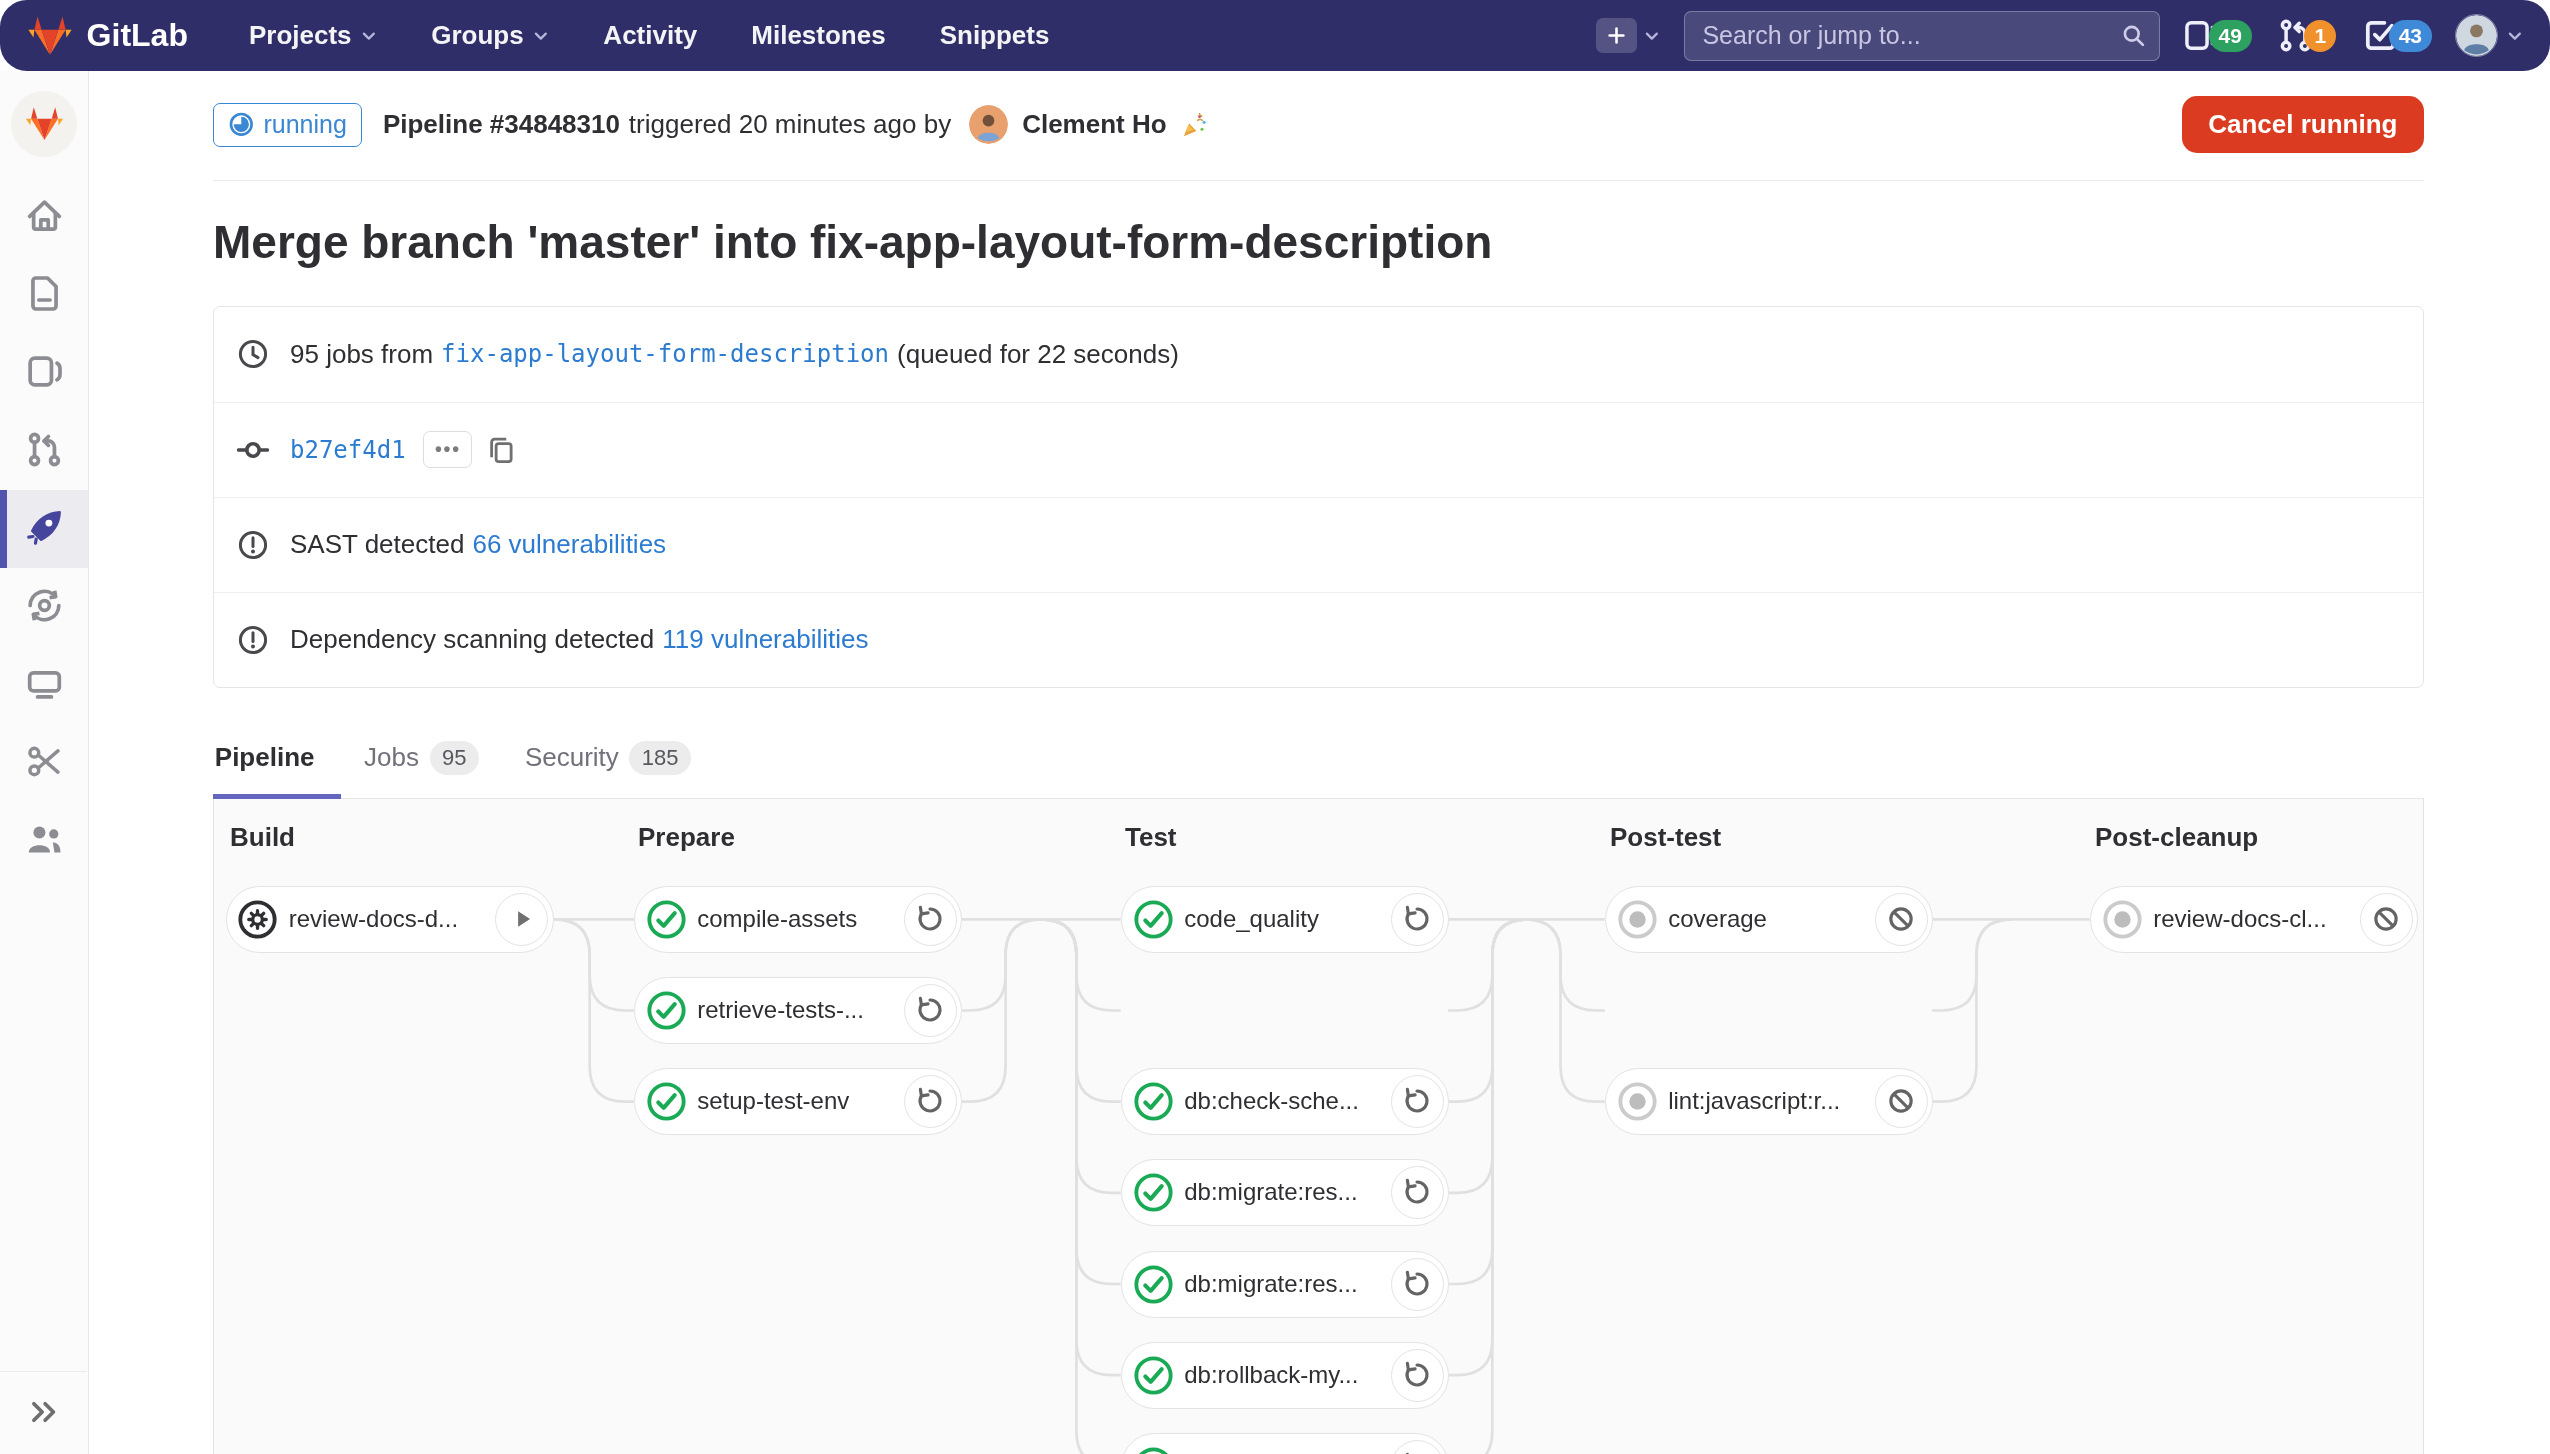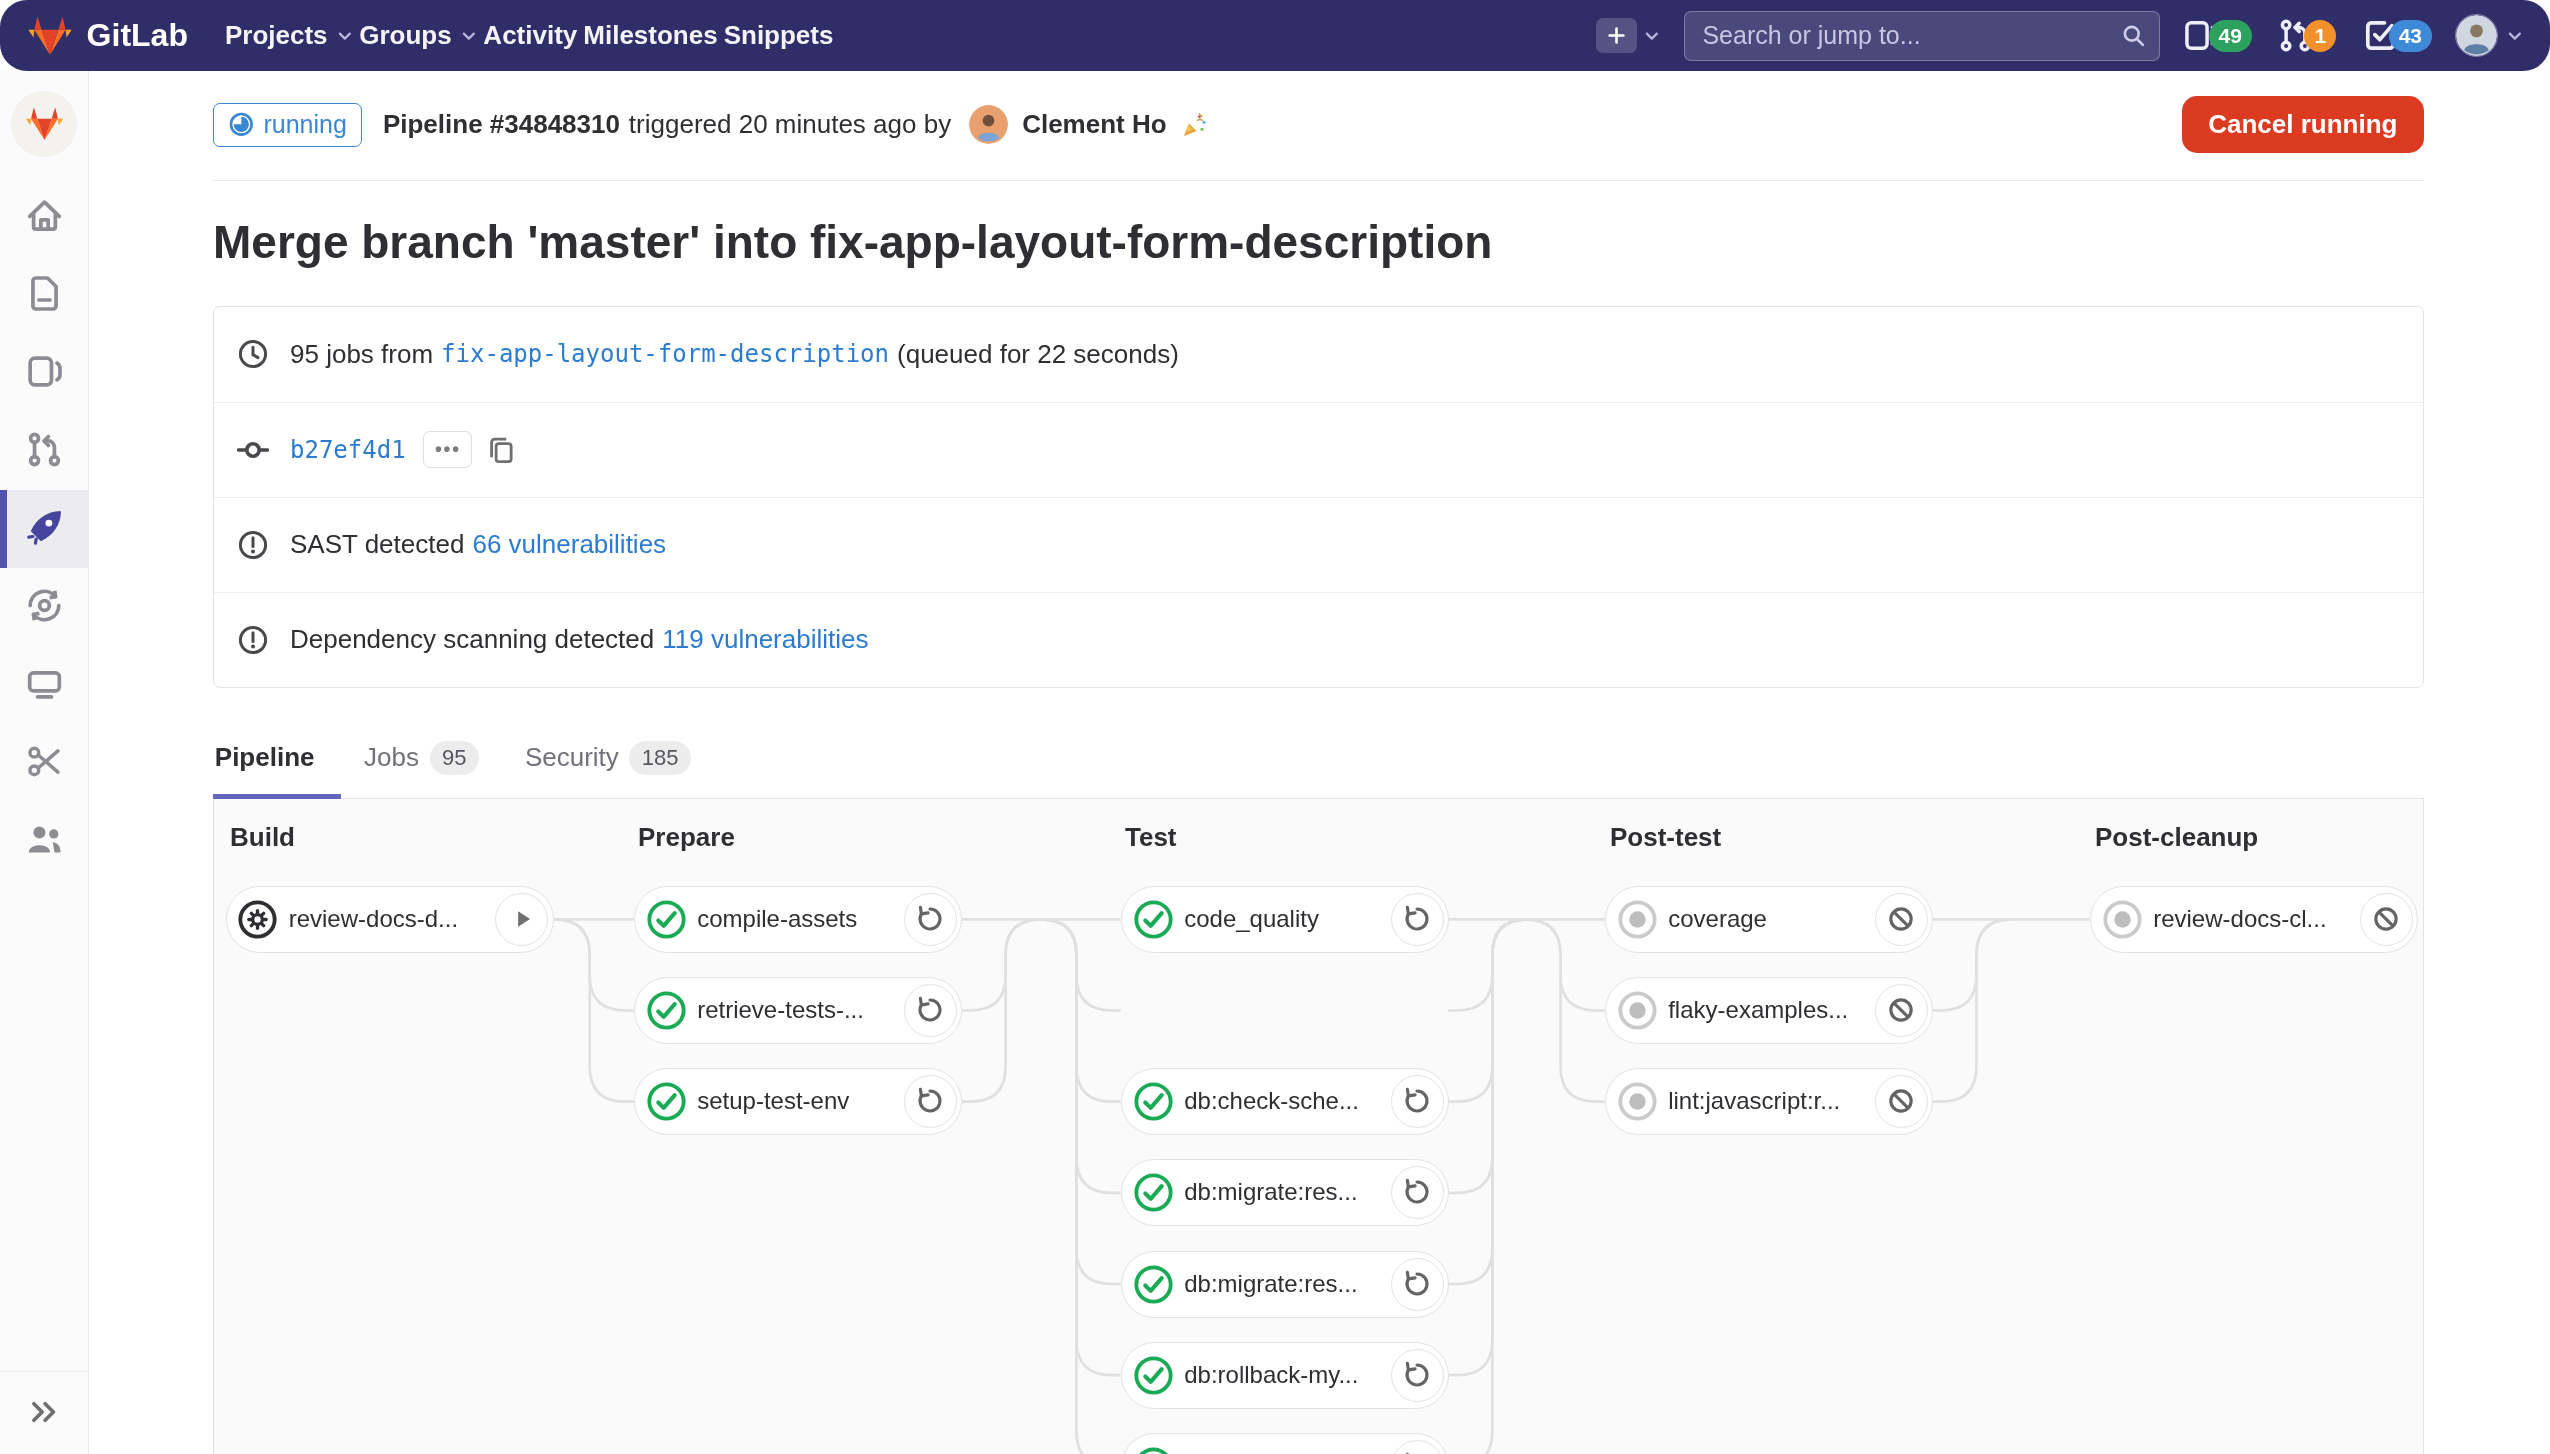--- a/index.html
+++ b/index.html
@@ -7,21 +7,21 @@
     font-family:"Liberation Sans","DejaVu Sans",sans-serif; color:#2f2f33; }
 
   
   .navbar { position:absolute; top:0; left:0; right:0; height:71px; background:#302e69;
     display:flex; align-items:center; padding:0 26.6px; color:#fff; z-index:30;border-radius:27px; }
   .brand { display:flex; align-items:center; gap:14px; margin-right:34px; cursor:pointer; }
   .brand svg.fox { width:46px; height:43px; display:block; }
   .brand-name { font-size:32px; font-weight:600; color:#fff; }
   .nav-menu { display:flex; align-items:center; }
   .nav-item { display:flex; align-items:center; gap:8px; font-size:26px; font-weight:600;
-    color:rgba(255,255,255,.95); margin:0 3px; cursor:pointer; white-space:nowrap; }
+    color:rgba(255,255,255,.95); margin:0 27px; cursor:pointer; white-space:nowrap; }
   .chev { display:flex; color:#b9b6dd; } .chev svg { width:17.7px; height:17.7px; }
   .nav-right { margin-left:auto; display:flex; align-items:center; gap:23px; }
   .plus-chip { display:flex; align-items:center; gap:6.2px; cursor:pointer; }
   .plus-box { width:41px; height:35px; border-radius:7px; background:rgba(255,255,255,.18);
     display:flex; align-items:center; justify-content:center; color:#fff; }
   .plus-box svg { width:23px; height:23px; }
   .search { position:relative; width:476px; }
   .search input { width:100%; height:50px; background:rgba(255,255,255,.13);
     border:1.8px solid rgba(255,255,255,.28); border-radius:7px; color:#fff; font-size:25px;
     padding:0 51px 0 17.7px; outline:none; font-family:inherit; }
@@ -606,63 +606,48 @@
             </svg>
           </span>
           <span class="job-name">coverage</span>
           <button class="action">
             <svg viewBox="0 0 16 16" fill="none" stroke="#646464" stroke-width="1.8">
               <circle cx="8" cy="8" r="5.8"></circle>
               <path d="M3.9 3.9l8.2 8.2"></path>
             </svg>
           </button>
         </div>
-        <div class="job" style="left:1391px;top:178px">
+        <div class="job" style="left:1391px;top:269px">
           <span class="status">
             <svg viewBox="0 0 16 16">
               <circle cx="8" cy="8" r="6.7" fill="#fff" stroke="#cbcbcb" stroke-width="1.5"></circle>
               <circle cx="8" cy="8" r="3.2" fill="#bdbdbd"></circle>
             </svg>
           </span>
-          <span class="job-name">flaky-examples...</span>
+          <span class="job-name">lint:javascript:r...</span>
           <button class="action">
             <svg viewBox="0 0 16 16" fill="none" stroke="#646464" stroke-width="1.8">
               <circle cx="8" cy="8" r="5.8"></circle>
               <path d="M3.9 3.9l8.2 8.2"></path>
             </svg>
           </button>
         </div>
-        <div class="job" style="left:1391px;top:269px">
+        <div class="stage-title" style="left:1881px">Post-cleanup</div>
+        <div class="job" style="left:1876px;top:87px">
           <span class="status">
             <svg viewBox="0 0 16 16">
               <circle cx="8" cy="8" r="6.7" fill="#fff" stroke="#cbcbcb" stroke-width="1.5"></circle>
               <circle cx="8" cy="8" r="3.2" fill="#bdbdbd"></circle>
             </svg>
           </span>
-          <span class="job-name">lint:javascript:r...</span>
+          <span class="job-name">review-docs-cl...</span>
           <button class="action">
             <svg viewBox="0 0 16 16" fill="none" stroke="#646464" stroke-width="1.8">
               <circle cx="8" cy="8" r="5.8"></circle>
               <path d="M3.9 3.9l8.2 8.2"></path>
             </svg>
           </button>
         </div>
-        <div class="stage-title" style="left:1881px">Post-cleanup</div>
-        <div class="job" style="left:1876px;top:87px">
-          <span class="status">
-            <svg viewBox="0 0 16 16">
-              <circle cx="8" cy="8" r="6.7" fill="#fff" stroke="#cbcbcb" stroke-width="1.5"></circle>
-              <circle cx="8" cy="8" r="3.2" fill="#bdbdbd"></circle>
-            </svg>
-          </span>
-          <span class="job-name">review-docs-cl...</span>
-          <button class="action">
-            <svg viewBox="0 0 16 16" fill="none" stroke="#646464" stroke-width="1.8">
-              <circle cx="8" cy="8" r="5.8"></circle>
-              <path d="M3.9 3.9l8.2 8.2"></path>
-            </svg>
-          </button>
-        </div>
       </section>
 
   </div>
 </main>
 
 
 </body></html>

